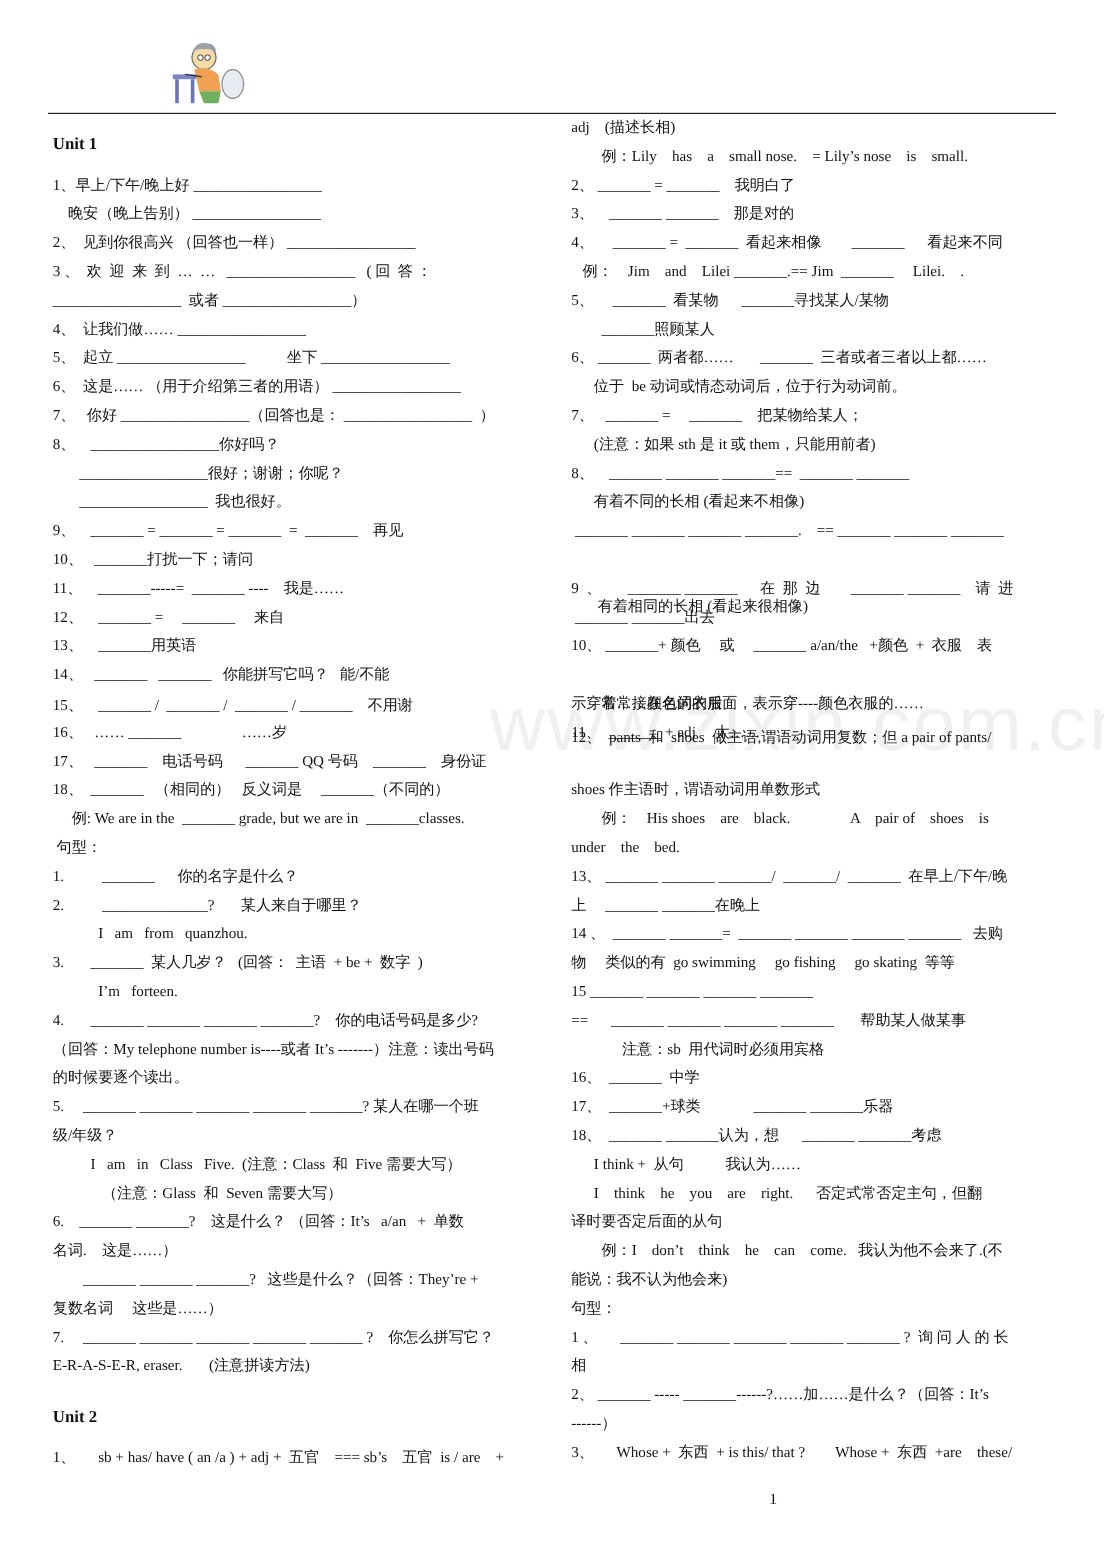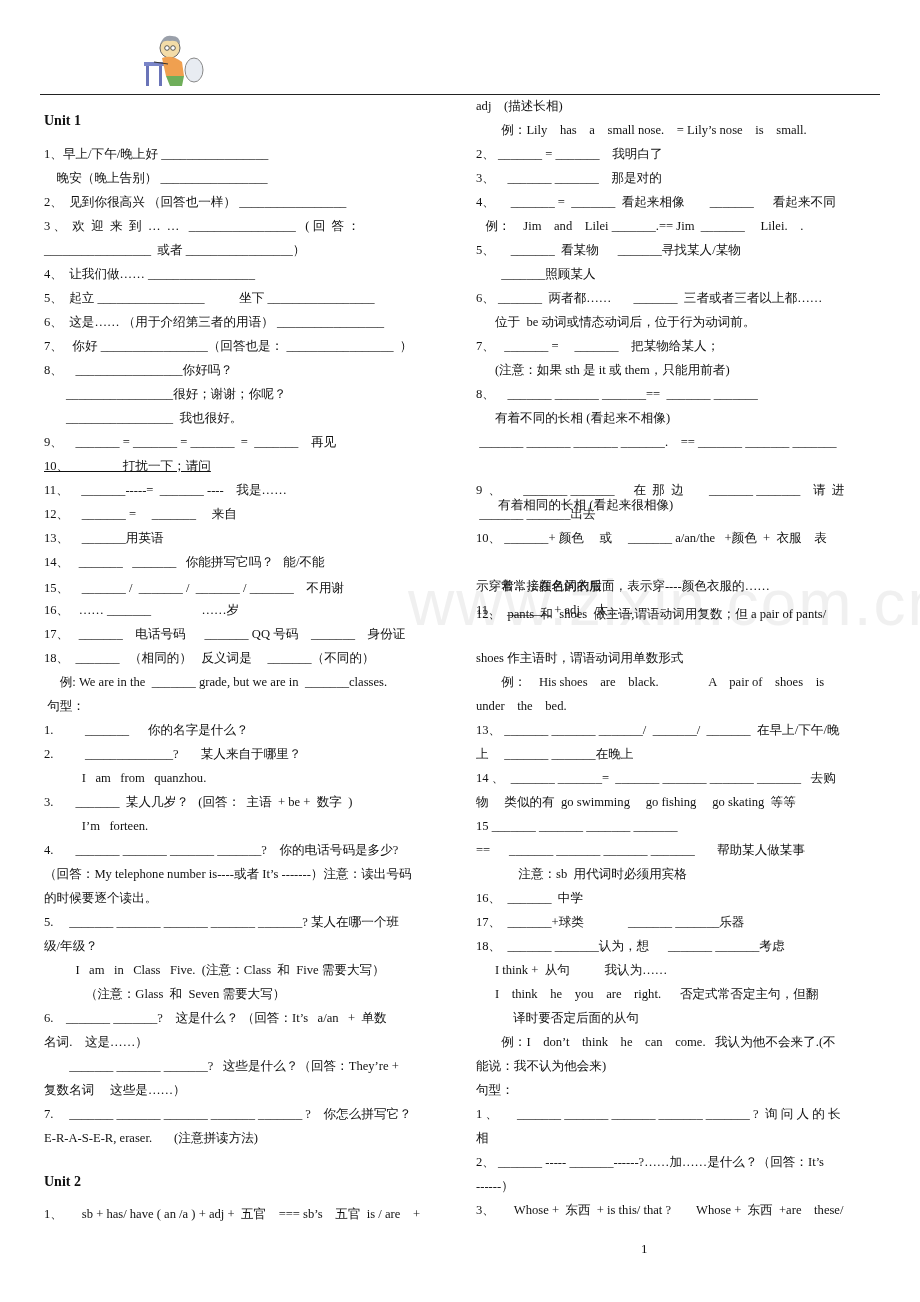--- a/index.html
+++ b/index.html
@@ -69,21 +69,21 @@
       <div class="line" style="top: 218px;">3 、  欢  迎  来  到  …  …   _________________   ( 回  答 ：</div>
       <div class="line" style="top: 242px;">_________________  或者 _________________）</div>
       <div class="line" style="top: 266px;">4、  让我们做…… _________________</div>
       <div class="line" style="top: 290px;">5、  起立 _________________           坐下 _________________</div>
       <div class="line" style="top: 314px;">6、  这是…… （用于介绍第三者的用语） _________________</div>
       <div class="line" style="top: 338px;">7、   你好 _________________（回答也是： _________________  ）</div>
       <div class="line" style="top: 362px;">8、    _________________你好吗？</div>
       <div class="line" style="top: 386px;">       _________________很好；谢谢；你呢？</div>
       <div class="line" style="top: 410px;">       _________________  我也很好。</div>
       <div class="line" style="top: 434px;">9、    _______ = _______ = _______  =  _______    再见</div>
-      <div class="line" style="top: 458px; text-decoration: underline;">10、   _______打扰一下；请问</div>
+      <div class="line" style="top: 458px;">10、   _______打扰一下；请问</div>
       <div class="line" style="top: 482px;">11、    _______-----=  _______ ----    我是……</div>
       <div class="line" style="top: 506px;">12、    _______ =     _______     来自</div>
       <div class="line" style="top: 530px;">13、    _______用英语</div>
       <div class="line" style="top: 554px;">14、   _______   _______   你能拼写它吗？   能/不能</div>
       <div class="line" style="top: 580px;">15、    _______ /  _______ /  _______ / _______    不用谢</div>
       <div class="line" style="top: 602px;">16、   …… _______                ……岁</div>
       <div class="line" style="top: 626px;">17、   _______    电话号码      _______ QQ 号码    _______    身份证</div>
       <div class="line" style="top: 650px;">18、  _______   （相同的）   反义词是     _______（不同的）</div>
       <div class="line" style="top: 674px;">     例: We are in the  _______ grade, but we are in  _______classes.</div>
       <div class="line" style="top: 698px;"> 句型：</div>
@@ -145,21 +145,21 @@
       <div class="line" style="top: 770px;">14 、  _______ _______=  _______ _______ _______ _______   去购</div>
       <div class="line" style="top: 794px;">物     类似的有  go swimming     go fishing     go skating  等等</div>
       <div class="line" style="top: 818px;">15 _______ _______ _______ _______</div>
       <div class="line" style="top: 842px;">==      _______ _______ _______ _______       帮助某人做某事</div>
       <div class="line" style="top: 866px; margin-left: 36px;">  注意：sb  用代词时必须用宾格</div>
       <div class="line" style="top: 890px;">16、  _______  中学</div>
       <div class="line" style="top: 914px;">17、  _______+球类              _______ _______乐器</div>
       <div class="line" style="top: 938px;">18、  _______ _______认为，想      _______ _______考虑</div>
       <div class="line" style="top: 962px;">      I think +  从句           我认为……</div>
       <div class="line" style="top: 986px;">      I    think    he    you    are    right.      否定式常否定主句，但翻</div>
-      <div class="line" style="top: 1010px; margin-left: 37px;">译时要否定后面的从句</div>
+      <div class="line" style="top: 1010px;">译时要否定后面的从句</div>
       <div class="line" style="top: 1034px;">        例：I    don’t    think    he    can    come.   我认为他不会来了.(不</div>
       <div class="line" style="top: 1058px;">能说：我不认为他会来)</div>
       <div class="line" style="top: 1082px;">句型：</div>
       <div class="line" style="top: 1106px;">1 、      _______ _______ _______ _______ _______ ?  询 问 人 的 长</div>
       <div class="line" style="top: 1130px;">相</div>
       <div class="line" style="top: 1154px;">2、 _______ ----- _______------?……加……是什么？（回答：It’s</div>
       <div class="line" style="top: 1178px;">------）</div>
       <div class="line" style="top: 1202px;">3、      Whose +  东西  + is this/ that ?        Whose +  东西  +are    these/</div>
     </div>
 </div>

